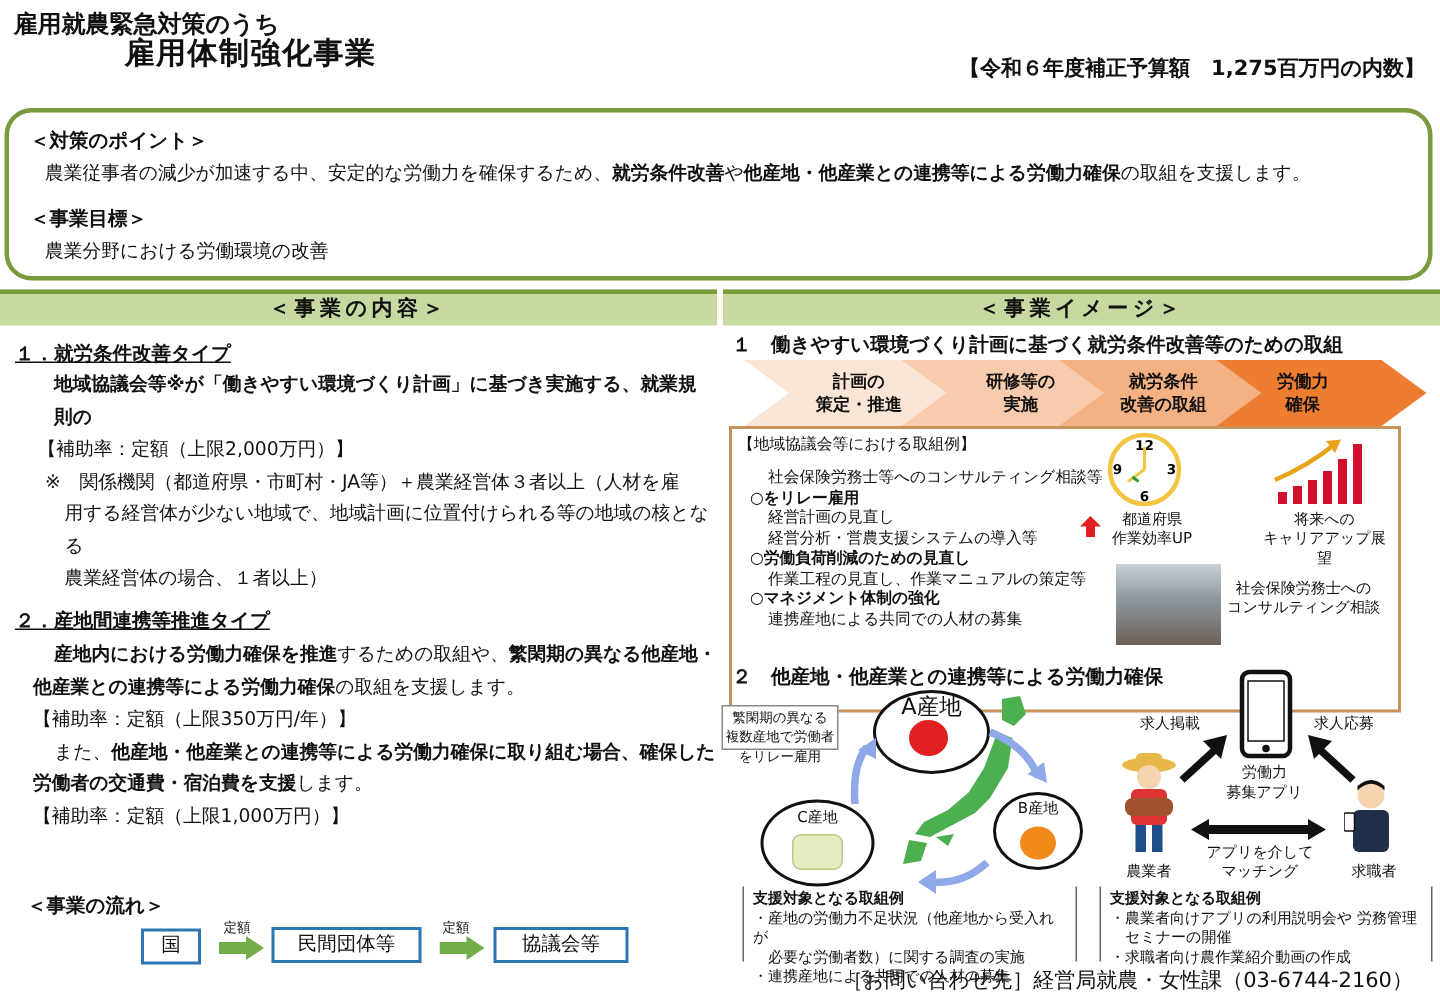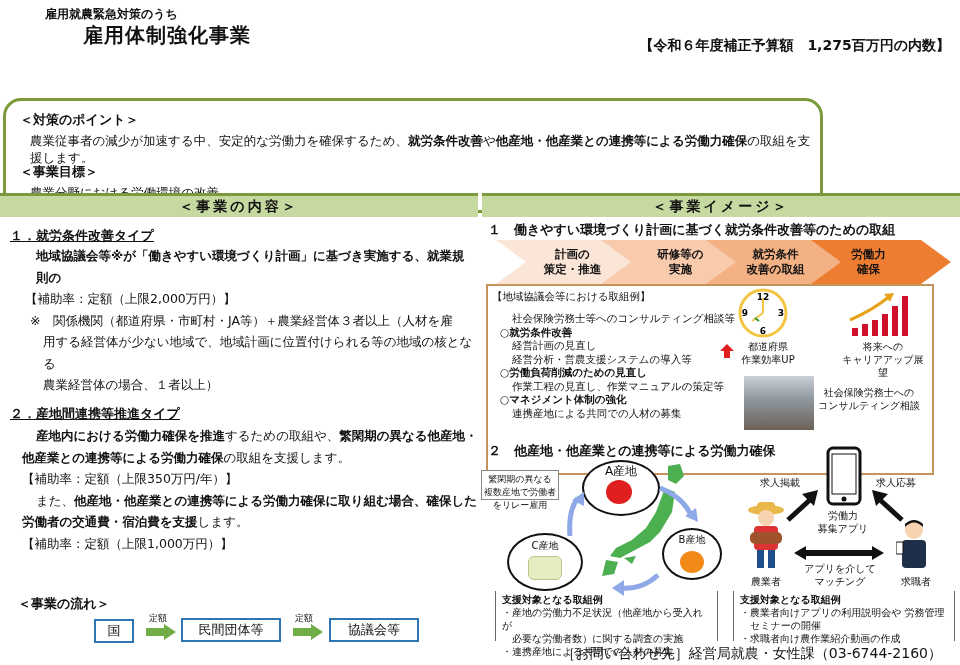--- a/index.html
+++ b/index.html
@@ -1,22 +1,22 @@
 <!DOCTYPE html>
 <html><head>
 <meta charset="utf-8">
 <style>
   * { box-sizing: border-box; margin: 0; padding: 0; }
   body { width: 960px; height: 665px; background: #fff; font-family: "DejaVu Sans", "Liberation Sans", sans-serif; color: #111; position: relative; overflow: hidden; }
   .abs { position: absolute; }
   .b { font-weight: bold; }
-  .subtitle { left: 9px; top: 6px; font-size: 12px; font-weight: bold; margin-left: 36px; }
+  .subtitle { left: 9px; top: 6px; font-size: 16px; font-weight: bold; }
   .title { left: 83px; top: 22px; font-size: 20px; font-weight: bold; letter-spacing: 1px; }
   .budget { right: 10px; top: 37px; font-size: 14px; font-weight: bold; }
-  .points { left: 3px; top: 72px; width: 820px; height: 115px; border: 3px solid #7a9a3c; border-radius: 18px; background: #fff; margin-top: 26px; }
+  .points { left: 3px; top: 72px; width: 952px; height: 115px; border: 3px solid #7a9a3c; border-radius: 18px; background: #fff; }
   .points .h { position: absolute; left: 14px; font-size: 13px; font-weight: bold; }
   .points .t { position: absolute; left: 24px; font-size: 12.5px; }
   .band { top: 193px; height: 24px; background: #c6d9a0; border-top: 3px solid #7a9a3c; text-align: center; font-size: 14px; font-weight: bold; line-height: 21px; letter-spacing: 3px; }
   .left { left: 0; width: 478px; }
   .right { left: 482px; width: 478px; }
   .sec-h { font-size: 13px; font-weight: bold; text-decoration: underline; }
   .para { font-size: 12.5px; line-height: 21.5px; }
   .flowbox { border: 2px solid #2e75b6; background: #fff; text-align: center; font-size: 13px; height: 24px; line-height: 20px; }
   .garrow { width: 30px; height: 16px; }
   .small { font-size: 9px; }
@@ -106,21 +106,21 @@
     <div>
       <div>労働力</div>
       <div>確保</div>
     </div>
   </div>
 
 <div class="abs exbox">
   <div class="abs l" style="left:4px;top:4px">【地域協議会等における取組例】</div>
   <div class="abs l" style="left:12px;top:26px">
     <div style="padding-left:12px">社会保険労務士等へのコンサルティング相談等</div>
-    <div class="b">○就労条件改善</div>
+    <div class="b">○をリレー雇用</div>
     <div style="padding-left:12px">経営計画の見直し</div>
     <div style="padding-left:12px">経営分析・営農支援システムの導入等</div>
     <div class="b">○労働負荷削減のための見直し</div>
     <div style="padding-left:12px">作業工程の見直し、作業マニュアルの策定等</div>
     <div class="b">○マネジメント体制の強化</div>
     <div style="padding-left:12px">連携産地による共同での人材の募集</div>
   </div>
 
   <svg class="abs" style="left:232px;top:58px" width="14" height="14" viewBox="0 0 14 14">
       <path d="M7 0 L14 7 H10 V14 H4 V7 H0 Z" fill="#e02020"></path>
@@ -172,21 +172,21 @@
   </div>
 
 <svg class="abs" style="left:580px;top:462px" width="120" height="130" viewBox="0 0 120 130">
   <path d="M88 4 L100 2 L104 14 L96 22 L88 18 Z" fill="#4caf50"></path>
   <path d="M85 26 L95 30 L92 50 L80 70 L70 80 L55 88 L40 96 L30 94 L36 86 L52 78 L66 66 L76 50 Z" fill="#4caf50"></path>
   <path d="M26 98 L38 100 L34 112 L22 114 Z" fill="#4caf50"></path>
   <path d="M44 96 L56 94 L52 102 Z" fill="#4caf50"></path>
 </svg>
 
 <div class="abs bubble" style="left:582px;top:460px;width:78px;height:56px"></div>
-<div class="abs tag" style="left:582px;top:465px;width:78px;font-size:12px">A産地</div>
+<div class="abs tag" style="left:582px;top:465px;width:78px;font-size:15px">A産地</div>
 <div class="abs" style="left:606px;top:480px;width:26px;height:24px;border-radius:50%;background:#e02020"></div>
 
 <div class="abs bubble" style="left:662px;top:528px;width:60px;height:52px"></div>
 <div class="abs tag" style="left:662px;top:533px;width:60px;font-size:10px">B産地</div>
 <div class="abs" style="left:680px;top:551px;width:24px;height:22px;border-radius:50%;background:#f28a1a"></div>
 
 <div class="abs bubble" style="left:507px;top:533px;width:76px;height:58px"></div>
 <div class="abs tag" style="left:507px;top:539px;width:76px;font-size:10px">C産地</div>
 <div class="abs" style="left:528px;top:556px;width:34px;height:24px;background:#e6edc0;border-radius:6px;border:1px solid #b8c888"></div>
 

